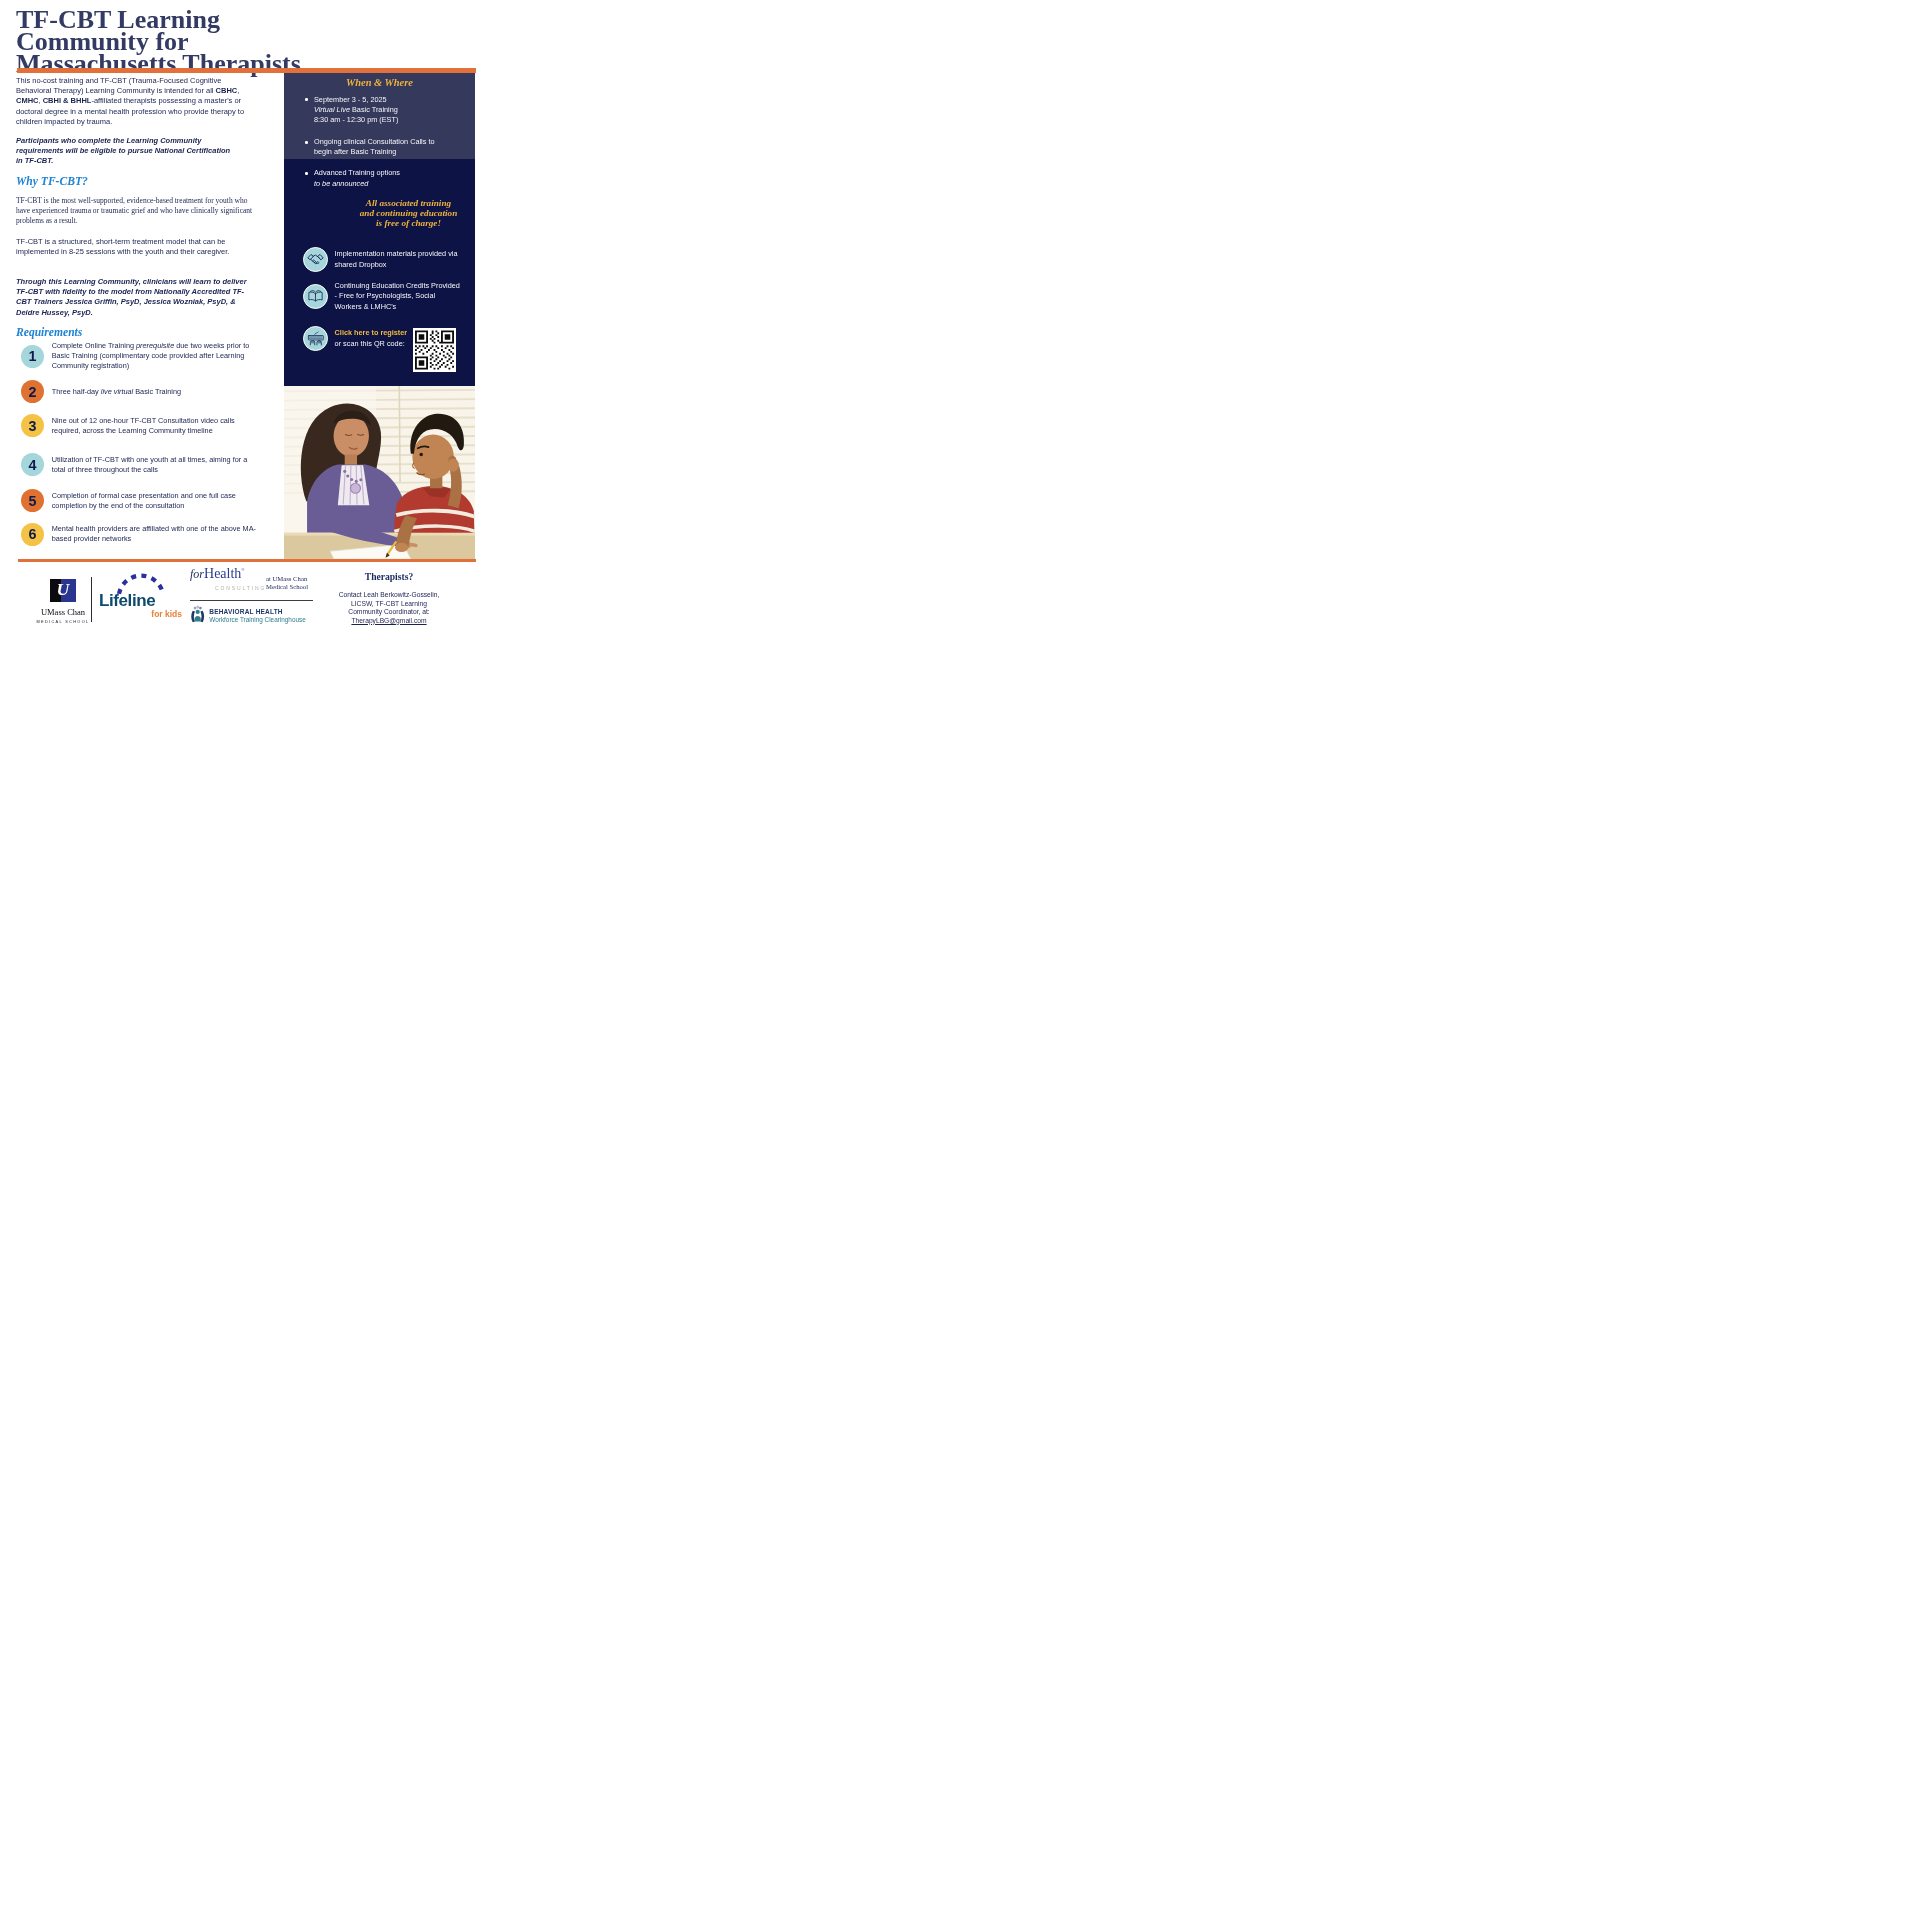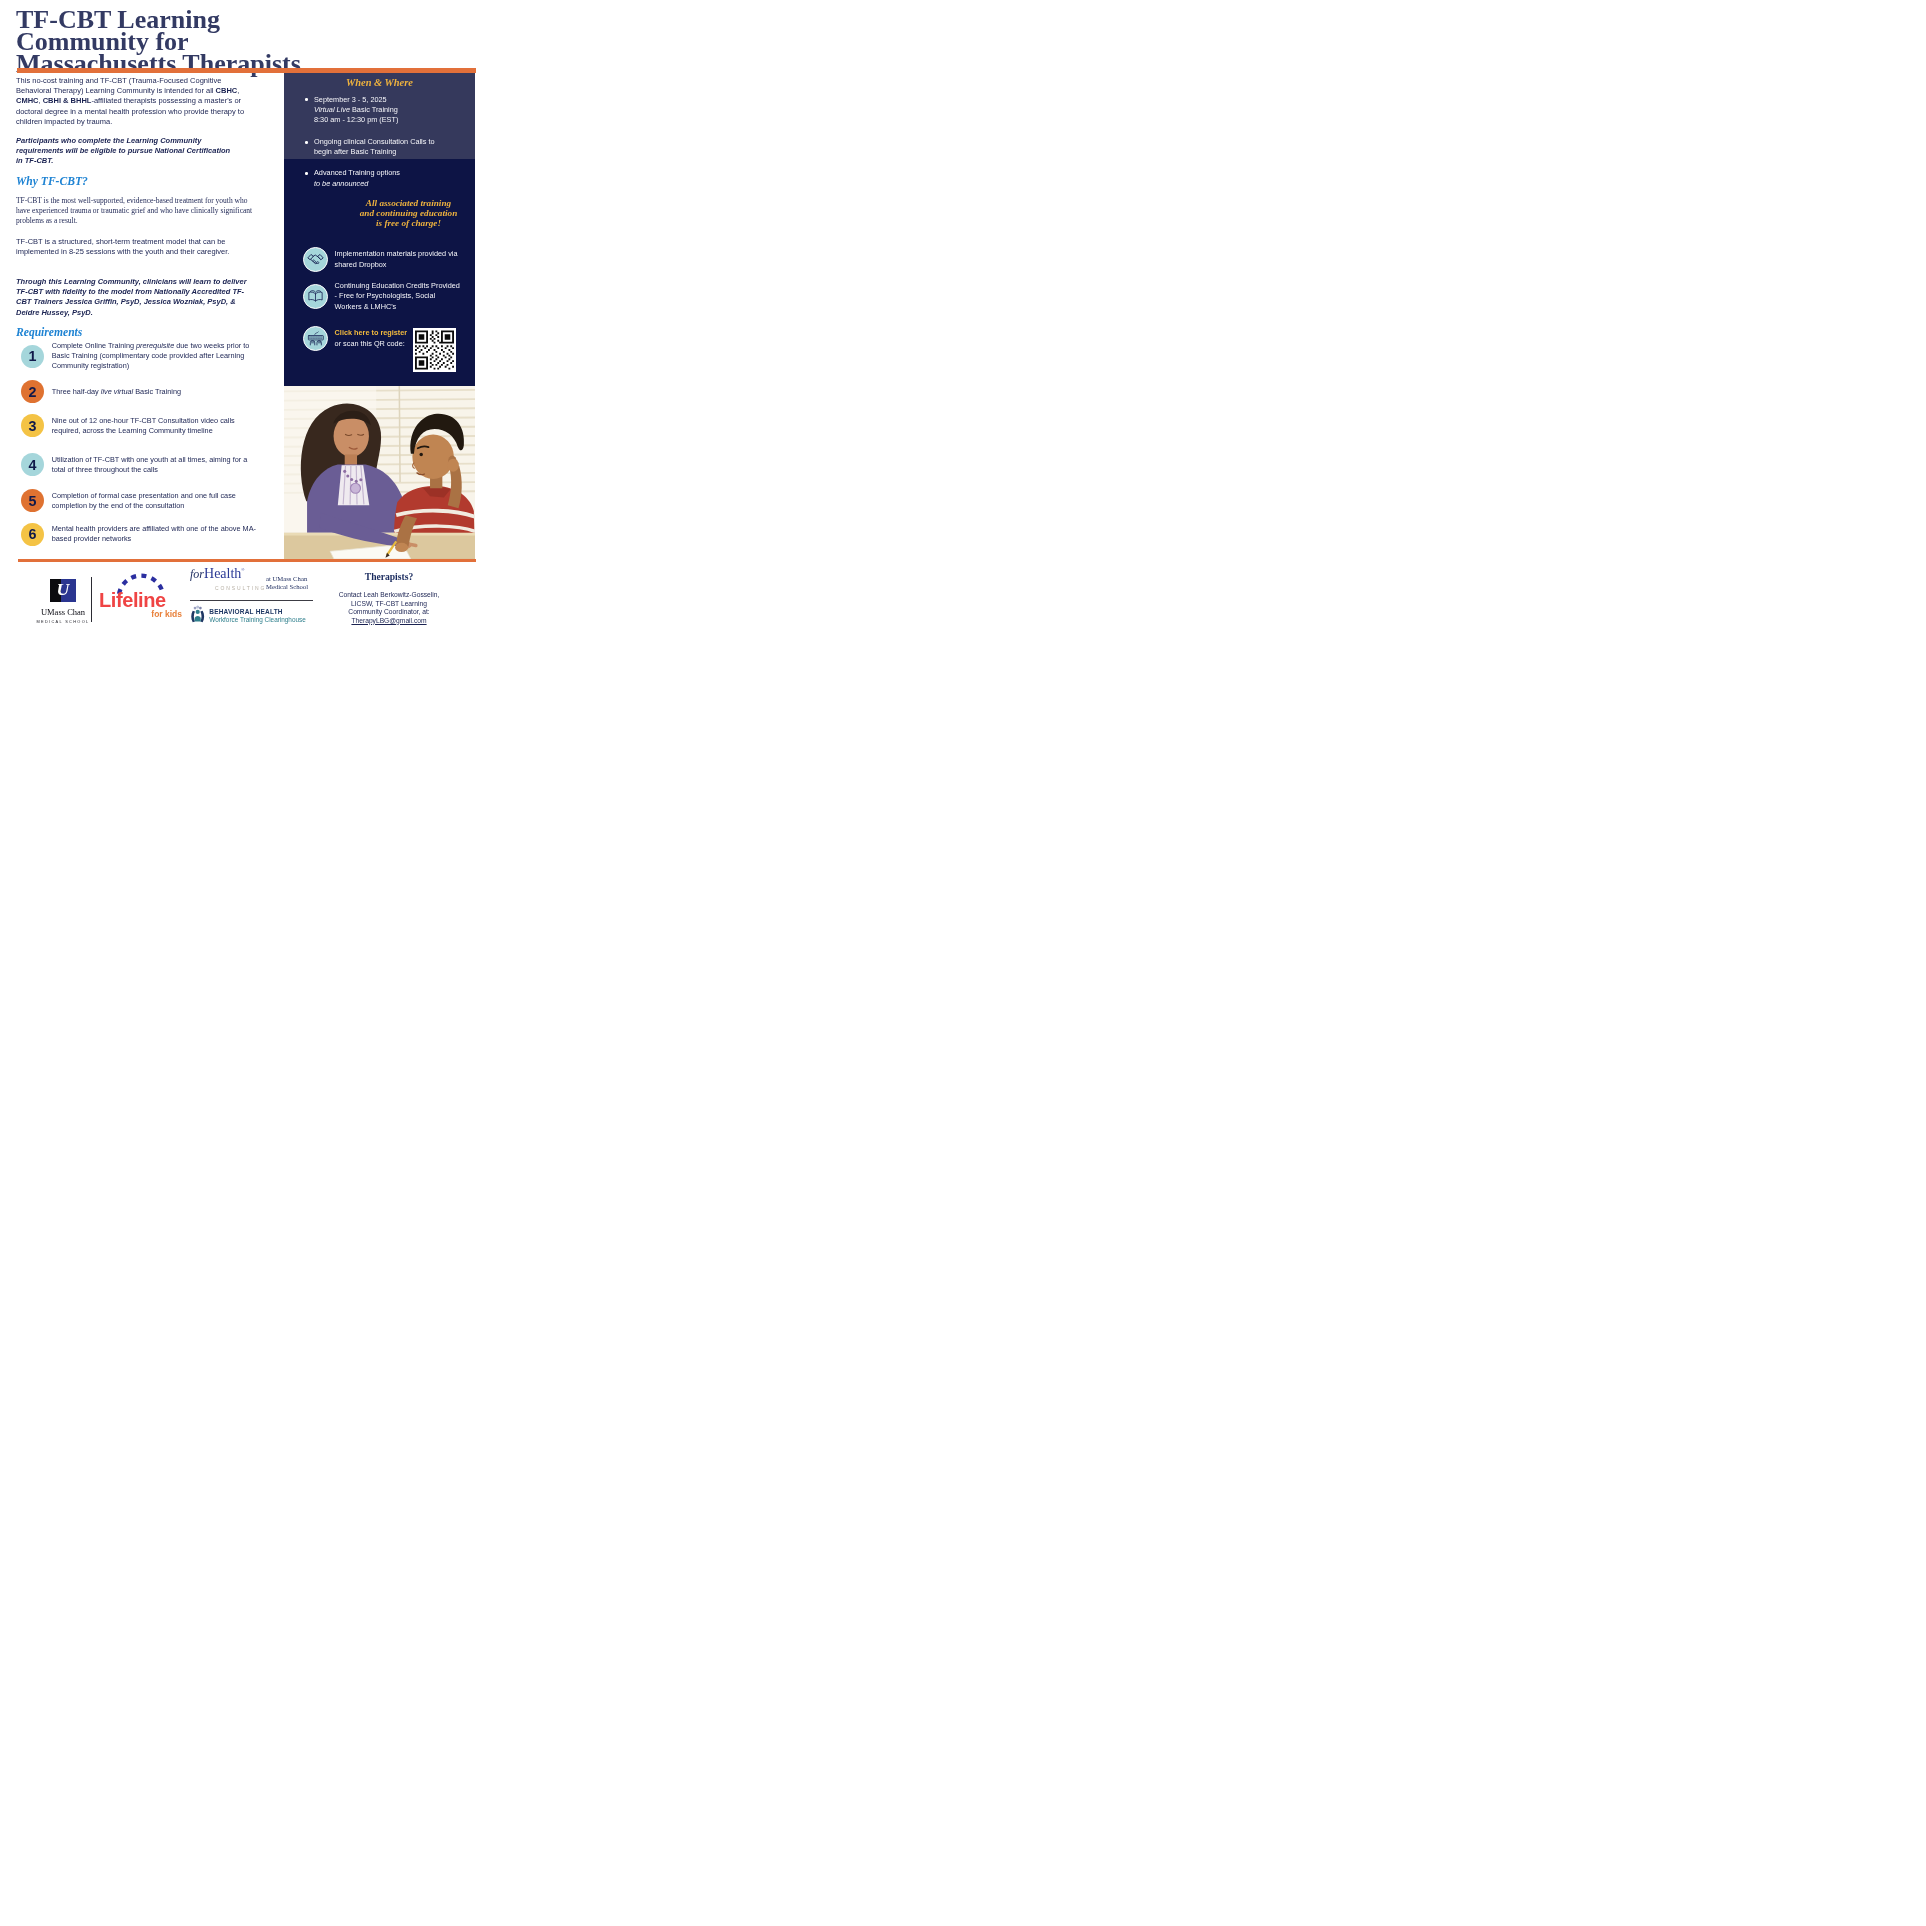--- a/index.html
+++ b/index.html
@@ -94,21 +94,21 @@
     position:absolute; left:0; top:-0.8px; width:26px; height:23px; text-align:center;
     font-family:"Liberation Serif", serif; font-style:italic; font-weight:bold;
     font-size:17.7px; line-height:23px; color:#ffffff;
   }
   .umass-name { margin-top:5px; font-family:"Liberation Serif", serif; font-size:8.5px; color:#0c0c14; }
   .umass-sub { margin-top:1.9px; font-size:3.9px; letter-spacing:1.3px; color:#1b1b24; }
   .vdiv { left:91px; top:577px; height:45px; width:0; border-left:0.8px solid #2b2b33; }
 
   .lifeline { left:99px; top:573px; width:83px; }
   .ll-arc { display:block; margin:0 auto; }
-  .ll-name { font-size:20px; font-weight:bold; color:#ef4444; line-height:15.4px; letter-spacing:-0.4px; margin-top:-1.5px; }
+  .ll-name { font-size:17px; font-weight:bold; color:#0c4a6e; line-height:15.4px; letter-spacing:-0.4px; margin-top:-1.5px; }
   .ll-sub { text-align:right; font-size:8.5px; font-weight:bold; color:#e8813b; }
 
   .forhealth { left:190px; top:566px; width:127px; }
   .fh-row { white-space:nowrap; }
   .fh-for { font-family:"Liberation Serif", serif; font-style:italic; font-size:12px; color:#1c2b5e; }
   .fh-health { font-family:"Liberation Serif", serif; font-size:14px; color:#2b3a96; }
   .fh-reg { font-size:4.2px; color:#2b3a96; vertical-align:7px; }
   .fh-consulting { margin-left:25px; margin-top:3.1px; font-size:5px; letter-spacing:1.9px; color:#b7b0a5; }
   .fh-at { position:absolute; left:76px; top:8.5px; width:54px; font-family:"Liberation Serif", serif; font-size:6.7px; line-height:1.28; color:#1c2b5e; }
   .fh-rule { left:190px; top:600px; width:123px; height:0.8px; background:#3c3c44; }

